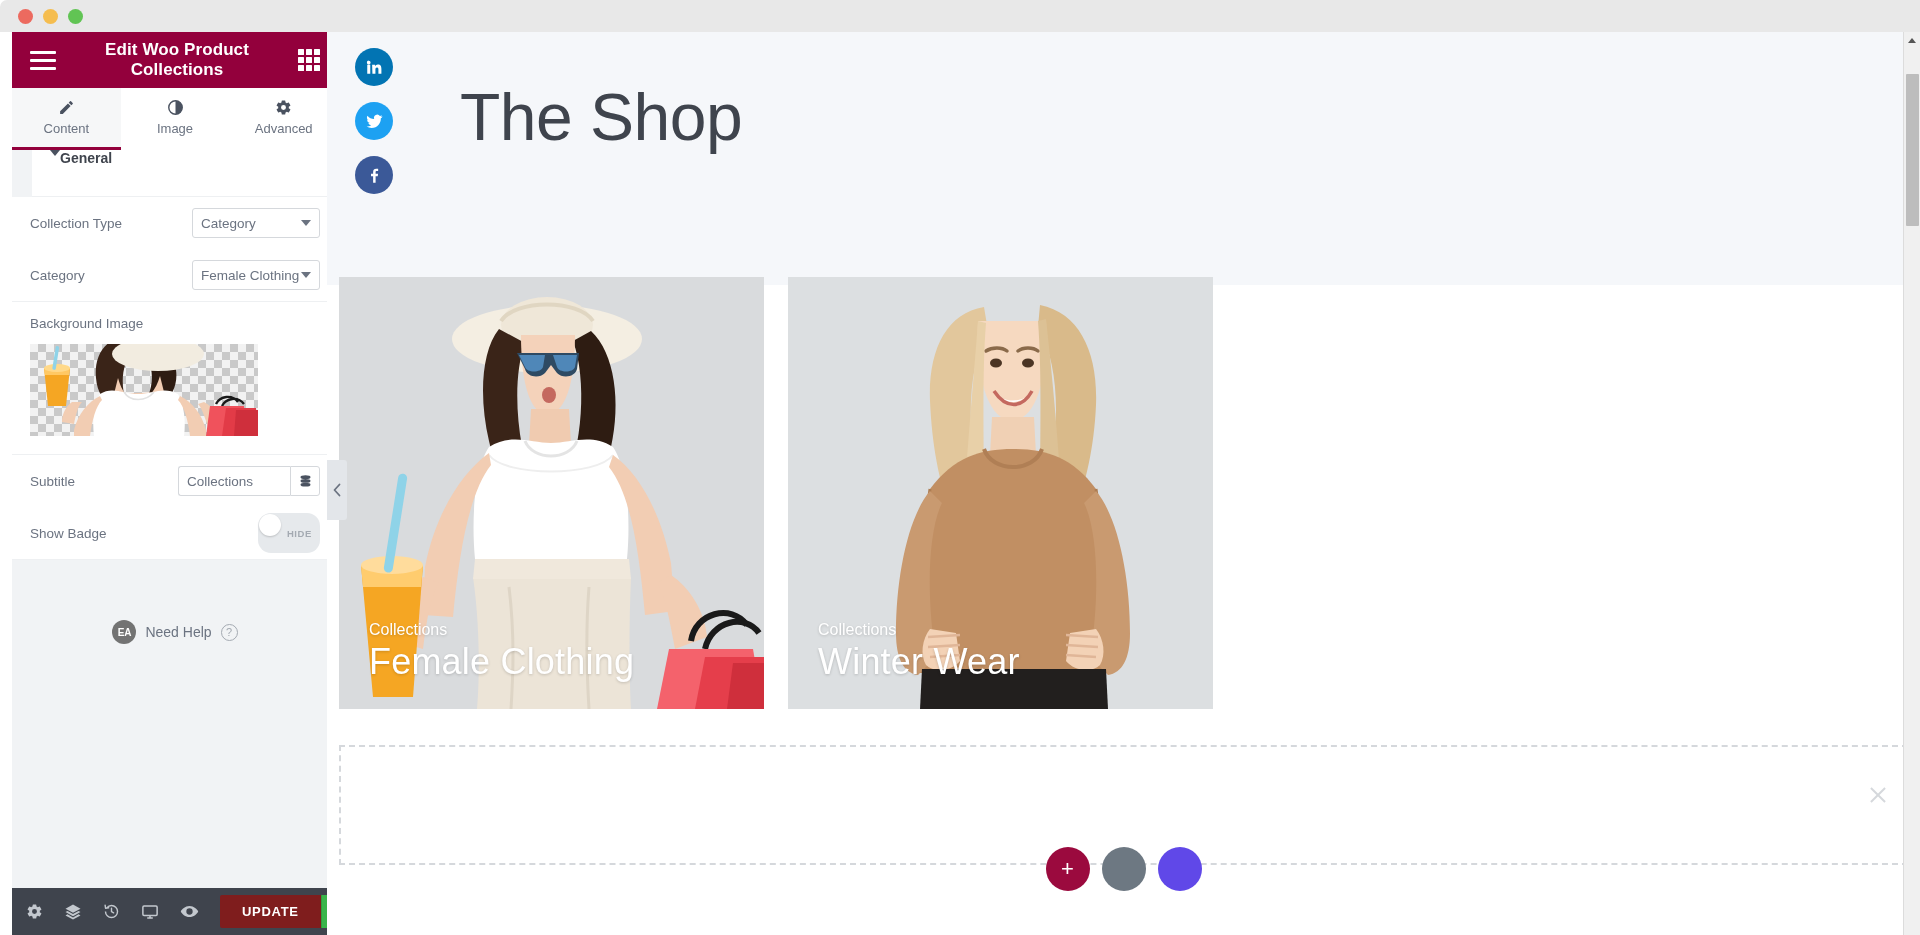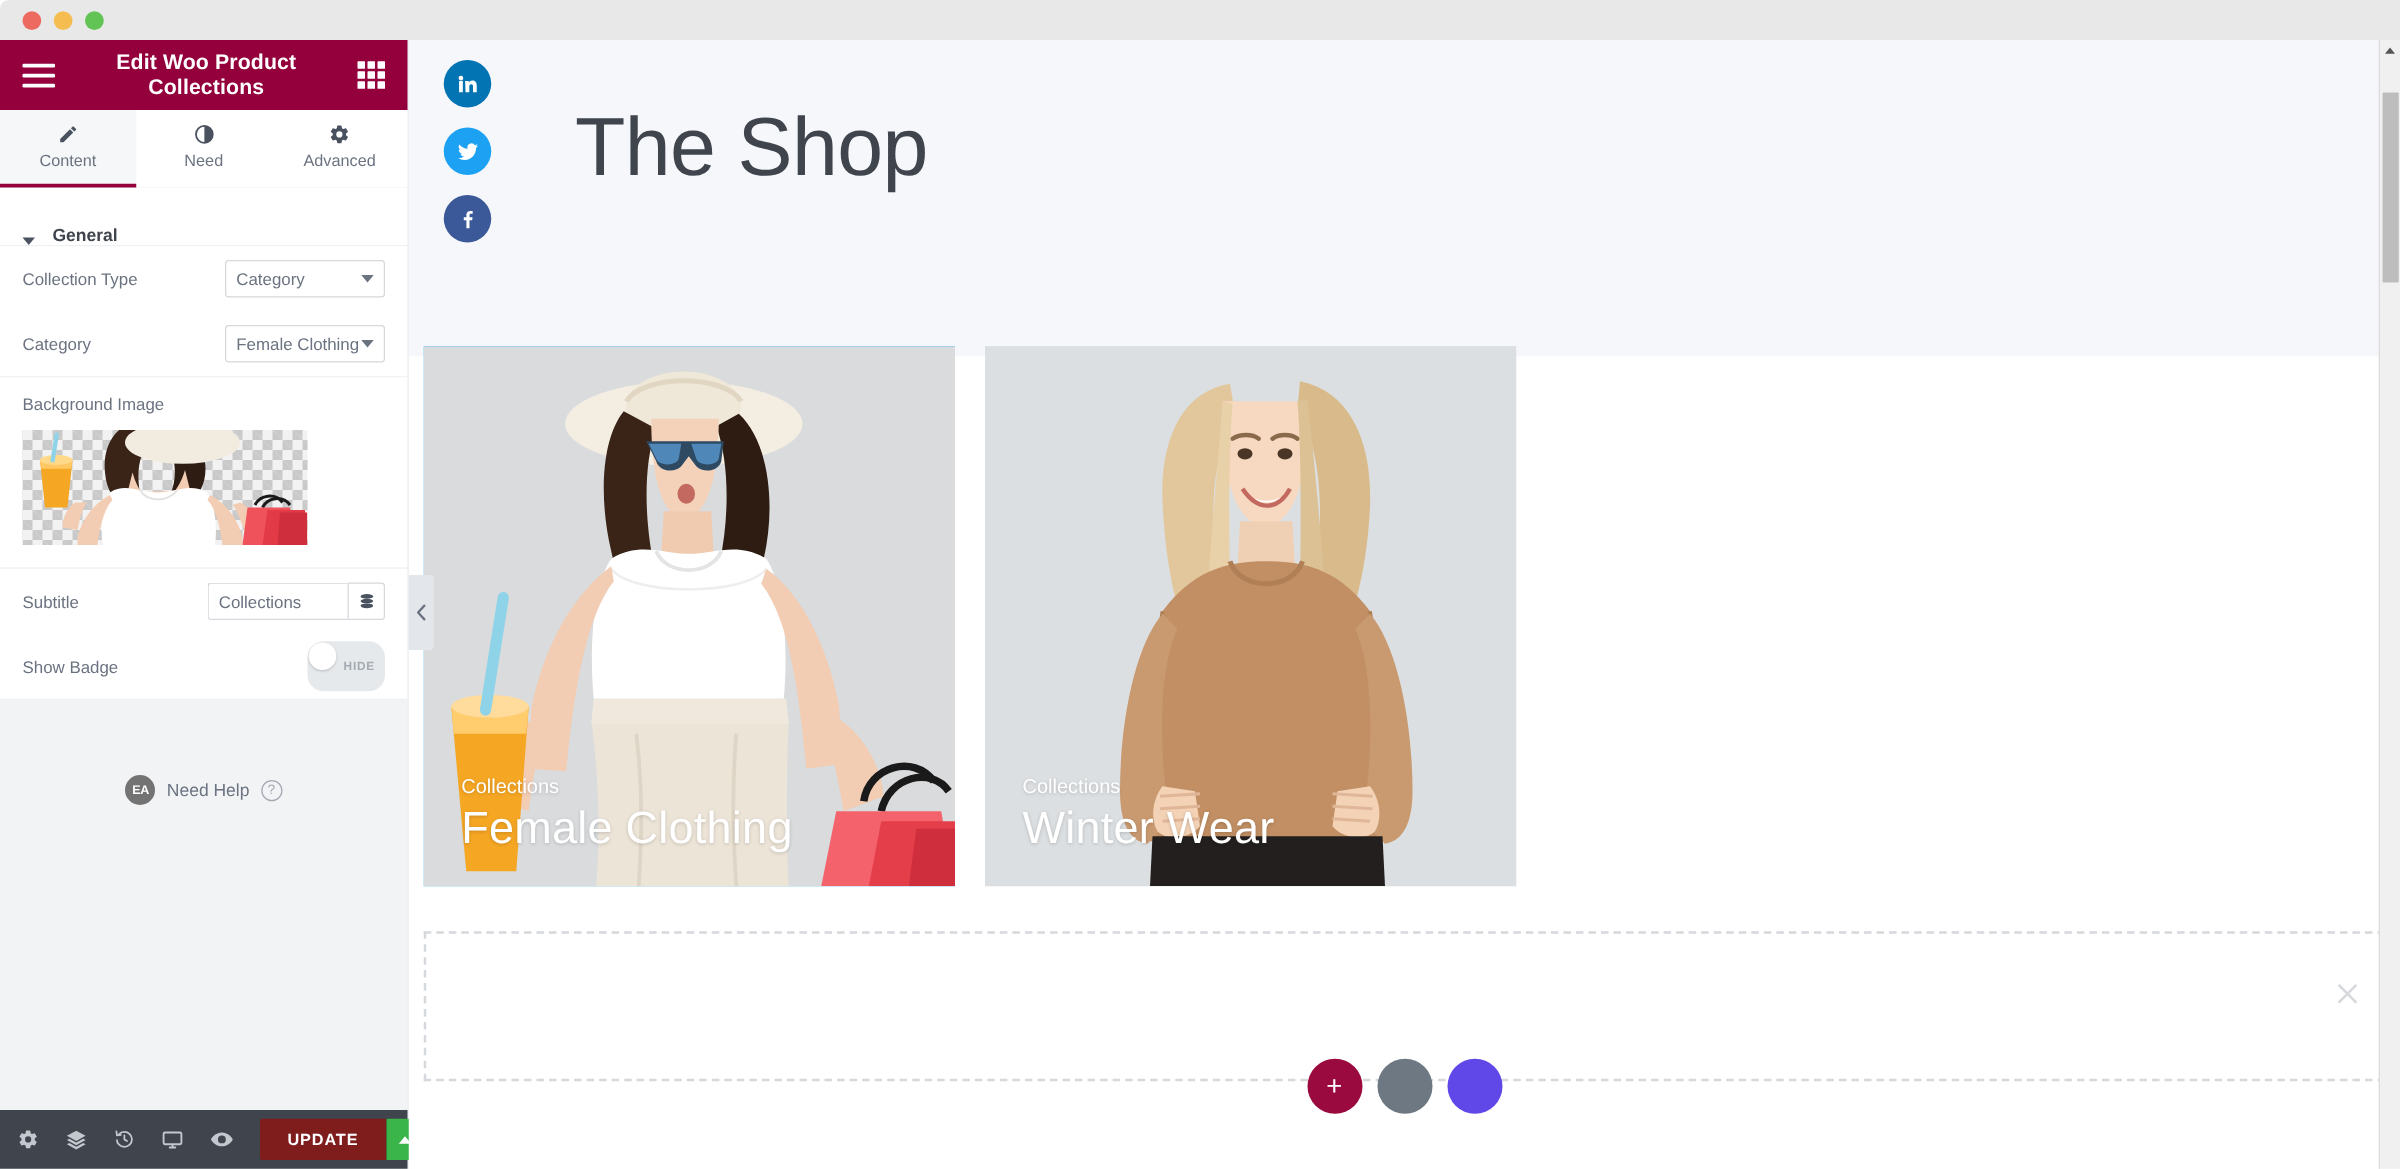--- a/index.html
+++ b/index.html
@@ -19,21 +19,21 @@
     padding-left: 18px; gap: 10px;
     border-top-left-radius: 7px;
   }
   .light { width: 15px; height: 15px; border-radius: 50%; }
   .light.red    { background: #ec6a5f; }
   .light.yellow { background: #f5bd4f; }
   .light.green  { background: #61c454; }
 
   
   .panel {
-    position: absolute; left: 0; top: 32px;
+    position: absolute; left: 12px; top: 32px;
     width: 327px; height: 903px;
     background: #f1f3f5;
     display: flex; flex-direction: column;
     border-right: 1px solid #e6e9ec;
   }
   .panel-header {
     height: 56px; background: #93003c;
     display: flex; align-items: center;
     padding: 0 18px; flex-shrink: 0;
   }
@@ -56,23 +56,24 @@
     font-size: 13px; color: #6b7381; cursor: pointer;
     border-bottom: 3px solid transparent; position: relative;
   }
   .tab.active { background: #f6f7f8; border-bottom-color: #93003c; }
   .tab svg { display: block; }
 
   .panel-scroll { flex: 1; overflow: hidden; background: #f1f3f5; }
 
   .section-head {
     background: #fff; height: 47px;
-    display: flex; align-items: flex-end; gap: 14px;
+    display: flex; align-items: flex-start; 
     padding: 0 18px; cursor: pointer;
     border-bottom: 1px solid #eef0f2;
+    margin-left: 20px;
   }
   .section-head .caret {
     width: 0; height: 0; border-left: 5px solid transparent;
     border-right: 5px solid transparent; border-top: 6px solid #4a5260;
   }
   .section-head span { font-size: 14px; font-weight: bold; color: #3f444d; }
 
   .ctrl-block { background: #fff; padding: 0 18px; }
   .ctrl-row {
     display: flex; align-items: center; justify-content: space-between;
@@ -315,21 +316,21 @@
       </span>
       <span>Content</span>
     </div>
     <div class="tab">
       <span>
         <svg width="17" height="17" viewBox="0 0 24 24">
           <circle cx="12" cy="12" r="9.5" fill="none" stroke="#4a5260" stroke-width="2"></circle>
           <path d="M12 2.5a9.5 9.5 0 010 19z" fill="#4a5260"></path>
         </svg>
       </span>
-      <span>Need</span>
+      <span>Image</span>
     </div>
     <div class="tab">
       <span>
         <svg width="17" height="17" viewBox="0 0 24 24" fill="#4a5260">
           <path d="M19.43 12.98c.04-.32.07-.64.07-.98s-.03-.66-.07-.98l2.11-1.65a.5.5 0 00.12-.64l-2-3.46a.5.5 0 00-.61-.22l-2.49 1a7.3 7.3 0 00-1.69-.98l-.38-2.65A.49.49 0 0014 2h-4a.49.49 0 00-.49.42l-.38 2.65c-.61.25-1.17.58-1.69.98l-2.49-1a.5.5 0 00-.61.22l-2 3.46a.5.5 0 00.12.64L4.57 11c-.04.32-.07.65-.07.98s.03.66.07.98l-2.11 1.65a.5.5 0 00-.12.64l2 3.46c.12.22.39.3.61.22l2.49-1c.52.4 1.08.73 1.69.98l.38 2.65c.04.24.24.42.49.42h4c.25 0 .45-.18.49-.42l.38-2.65c.61-.25 1.17-.58 1.69-.98l2.49 1c.22.08.49 0 .61-.22l2-3.46a.5.5 0 00-.12-.64l-2.11-1.65zM12 15.5A3.5 3.5 0 1115.5 12 3.5 3.5 0 0112 15.5z"></path>
         </svg>
       </span>
       <span>Advanced</span>
     </div>
   </div>

